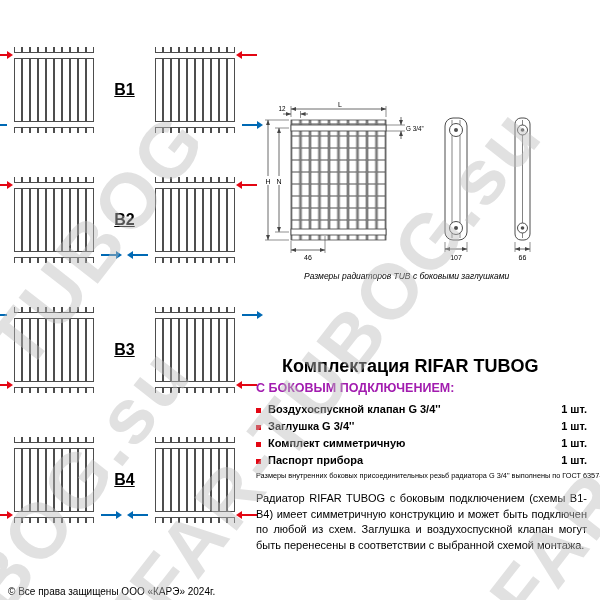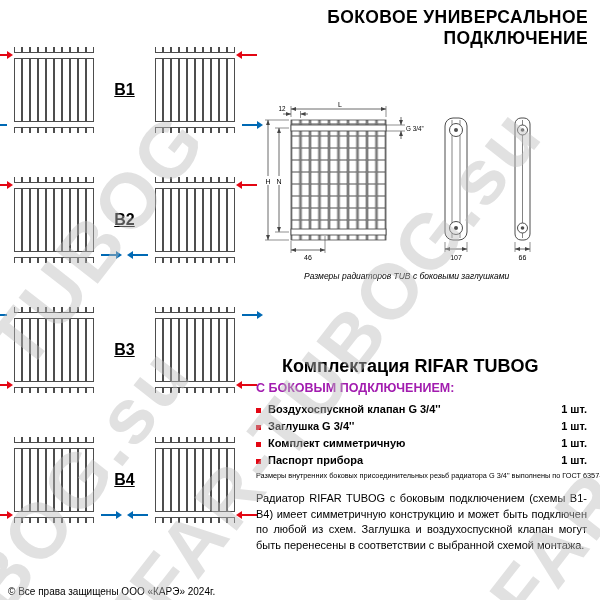--- a/index.html
+++ b/index.html
@@ -65,24 +65,20 @@
 </head>
 <body>
 
 <div class="page">
 
   <div class="wm" id="wm1">TUBOG</div>
   <div class="wm" id="wm2">RIFAR-TUBOG.su</div>
   <div class="wm" id="wm3">RIFAR-TUBOG.su</div>
   <div class="wm" id="wm4">TUBOG.su</div>
 
-  <div class="title">
-    <div>БОКОВОЕ УНИВЕРСАЛЬНОЕ</div>
-    <div>ПОДКЛЮЧЕНИЕ</div>
-  </div>
 
   <div class="scheme-row" id="row-b1">
     <div class="radiator">
       <div class="tubes"></div>
       <div class="arrow red dir-right pos-tl"></div>
       <div class="arrow blue dir-left pos-bl"></div>
     </div>
     <div class="scheme-label">В1</div>
     <div class="radiator">
       <div class="tubes"></div>

